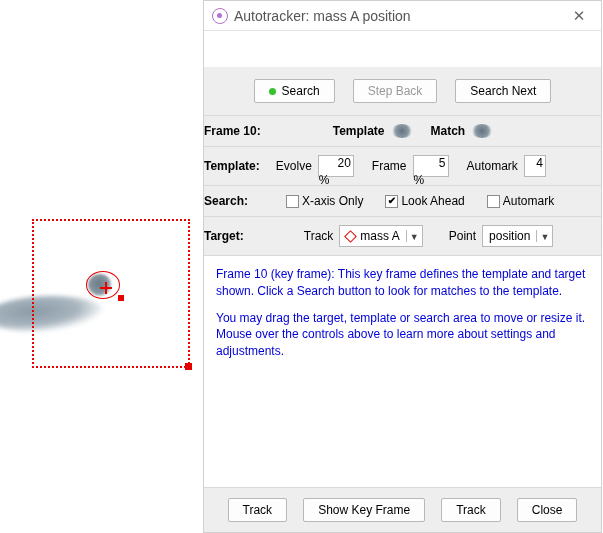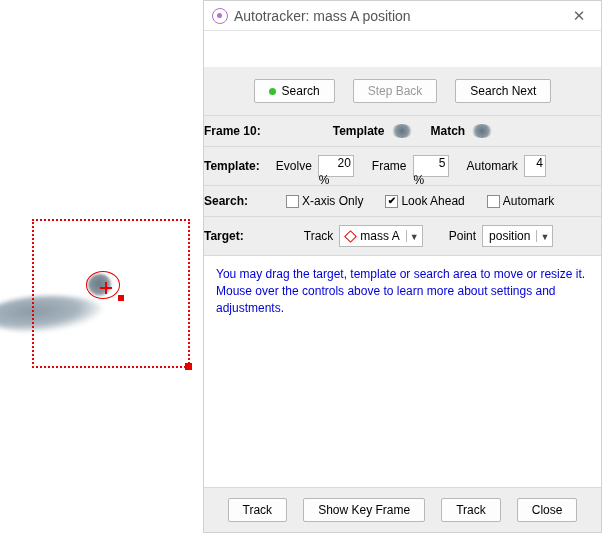--- a/index.html
+++ b/index.html
@@ -314,20 +314,21 @@
     <span>Point</span>
     <span class="select">
       <span class="val">
           <span>position</span>
         </span>
       <span class="btnv">▼</span>
     </span>
   </div>
 
   <div class="info">
+    <p>Frame 10 (key frame): This key frame defines the template and target shown. Click a Search button to look for matches to the template.</p>
     <p>You may drag the target, template or search area to move or resize it. Mouse over the controls above to learn more about settings and adjustments.</p>
   </div>
 
   <div class="footer">
     <button class="btn">
         <span>Track</span>
       </button>
     <button class="btn">
         <span>Show Key Frame</span>
       </button>

